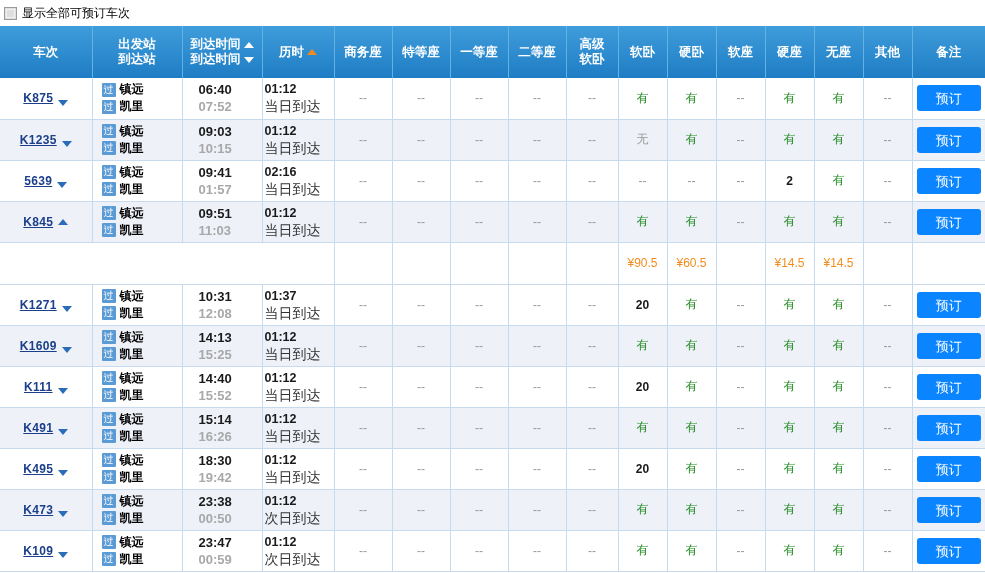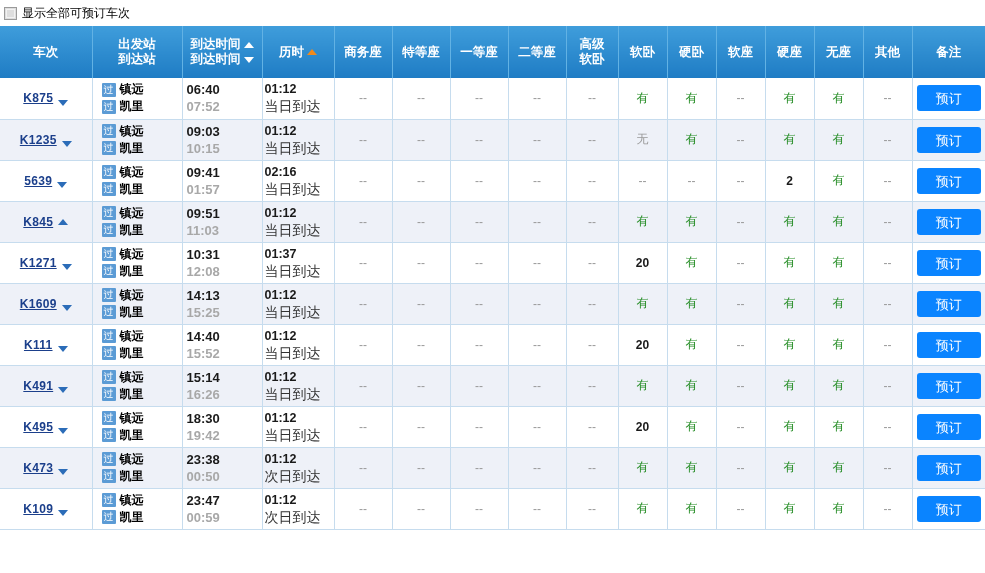--- a/index.html
+++ b/index.html
@@ -143,21 +143,21 @@
     background: #5b9bd5;
     color: #ffffff;
     font-size: 10px;
     line-height: 14px;
     border-radius: 1px;
     flex: 0 0 auto;
   }
   .st-name { font-weight: bold; color: #000000; font-size: 12px; }
 
   
-  .td-time { text-align: left; padding-left: 4px; line-height: 17px; }
+  .td-time { text-align: left; padding-left: 16px; line-height: 17px; }
   .t-dep { font-weight: bold; color: #1a1a1a; font-size: 13px; }
   .t-arr { font-weight: bold; color: #a8a8a8; font-size: 13px; }
 
   
   .td-dur { text-align: left; line-height: 17px; }
   .d-len { font-weight: bold; color: #1a1a1a; font-size: 12.5px; }
   .d-day { color: #333333; font-size: 14px; }
 
   
   .seat-dash { color: #999999; }
@@ -372,20 +372,35 @@
         <td><span class="seat-dash">--</span></td>
         <td><span class="seat-dash">--</span></td>
         <td><span class="seat-yes">有</span></td>
         <td><span class="seat-yes">有</span></td>
         <td><span class="seat-dash">--</span></td>
         <td><span class="seat-yes">有</span></td>
         <td><span class="seat-yes">有</span></td>
         <td><span class="seat-dash">--</span></td>
         <td><button class="btn-book">预订</button></td>
       </tr>
+      <tr class="expand">
+        <td colspan="4"></td>
+        <td></td>
+        <td></td>
+        <td></td>
+        <td></td>
+        <td></td>
+        <td><span class="price">¥90.5</span></td>
+        <td><span class="price">¥60.5</span></td>
+        <td></td>
+        <td><span class="price">¥14.5</span></td>
+        <td><span class="price">¥14.5</span></td>
+        <td></td>
+        <td></td>
+      </tr>
       <tr class="odd">
         <td class="td-train"><span class="train-no">K1271</span><span class="caret down"></span></td>
         <td class="td-station">
           <div class="st-line">
             <span class="badge-guo">过</span>
             <span class="st-name">镇远</span>
           </div>
           <div class="st-line">
             <span class="badge-guo">过</span>
             <span class="st-name">凯里</span>

